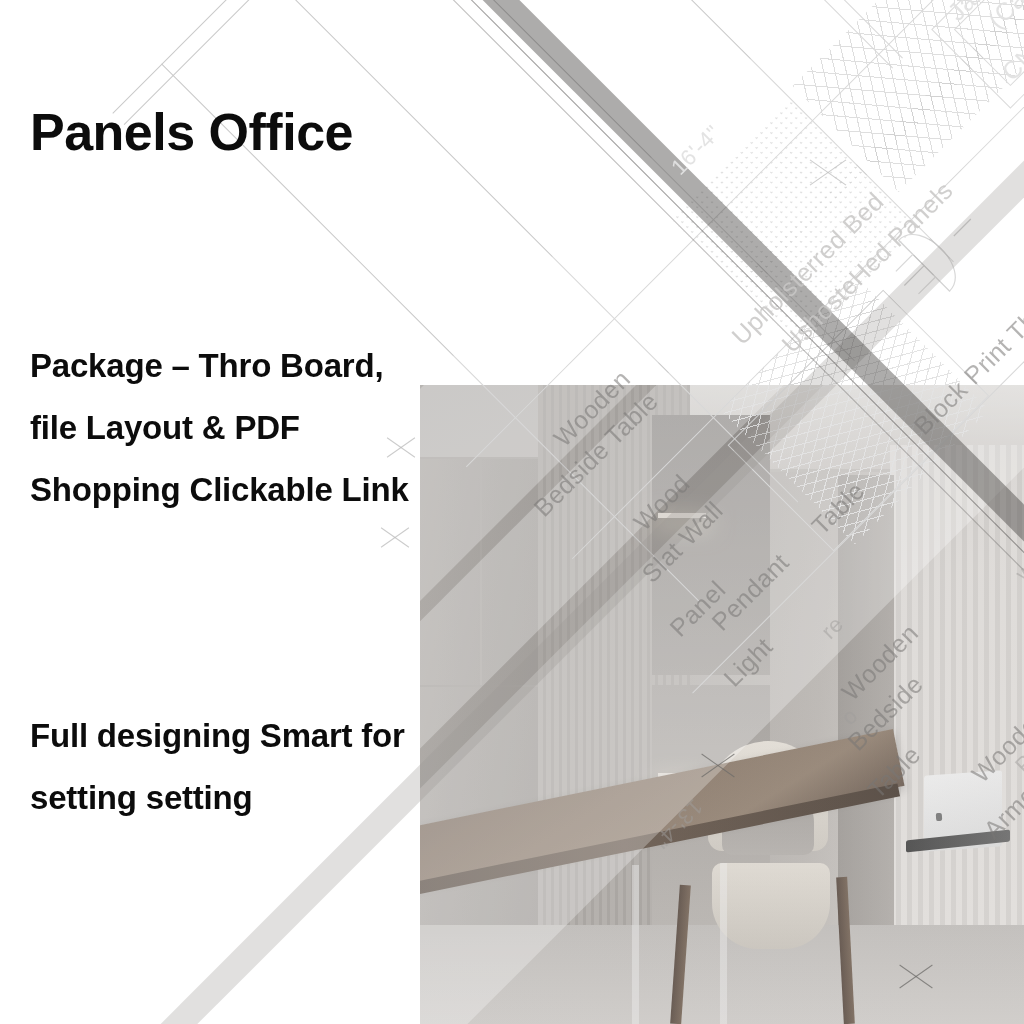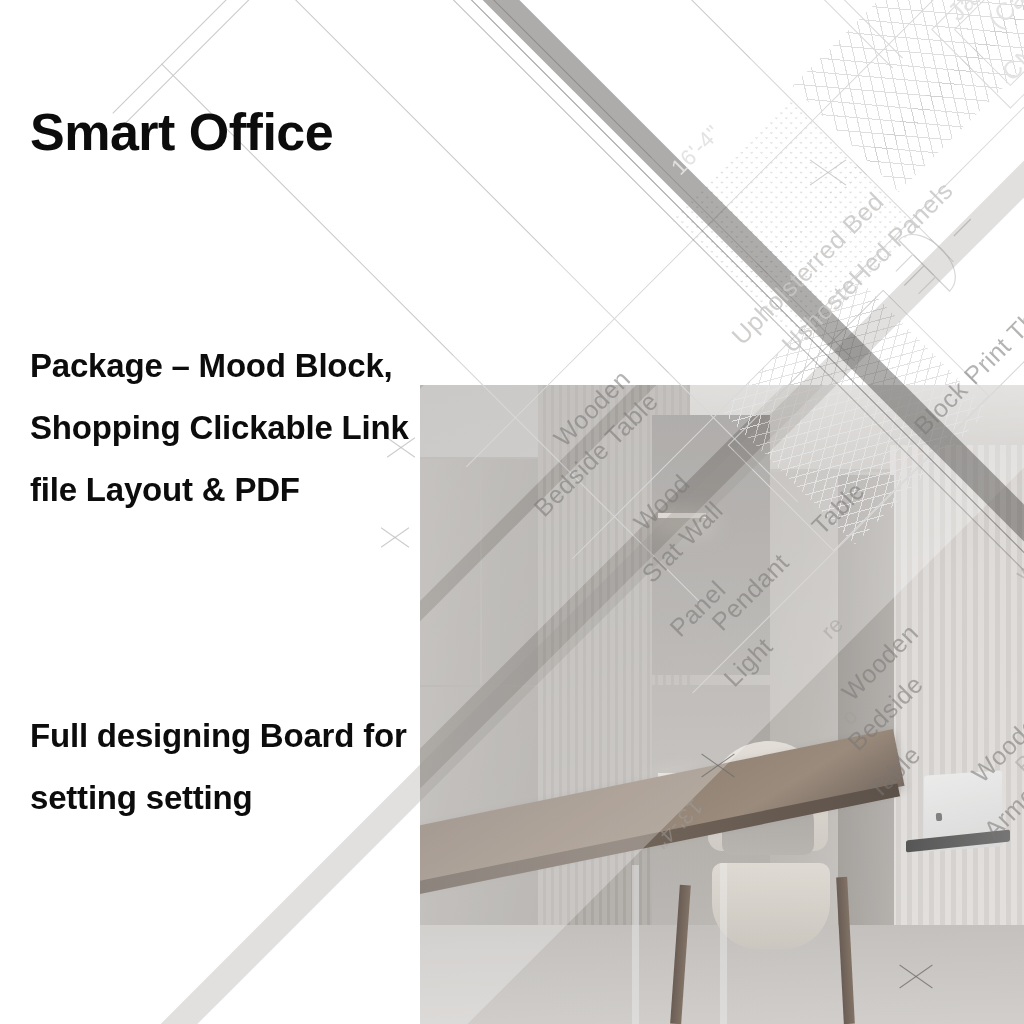--- a/index.html
+++ b/index.html
@@ -338,28 +338,28 @@
 
     <div class="wm soft" style="left:1010px; top:568px; font-size:22px; transform:rotate(-45deg);">w</div>
     <div class="wm soft" style="left:816px;  top:626px; font-size:22px; transform:rotate(-45deg);">re</div>
     <div class="wm soft" style="left:836px;  top:712px; font-size:22px; transform:rotate(-45deg);">o</div>
     <div class="wm soft" style="left:1010px; top:760px; font-size:22px; transform:rotate(-45deg);">P</div>
   </div>
 
   <div id="text-col">
 
     <div id="headline">
-      <span class="ln">Smart Office</span>
+      <span class="ln">Panels Office</span>
     </div>
 
     <div id="subhead">
-      <span class="ln">Package – Mood Block,</span>
+      <span class="ln">Package – Thro Board,</span>
+      <span class="ln">file Layout &amp; PDF</span>
       <span class="ln">Shopping Clickable Link</span>
-      <span class="ln">file Layout &amp; PDF</span>
     </div>
 
     <div id="footline">
-      <span class="ln">Full designing Board for</span>
+      <span class="ln">Full designing Smart for</span>
       <span class="ln">setting setting</span>
     </div>
   </div>
 
 </div>
 
 </body></html>

